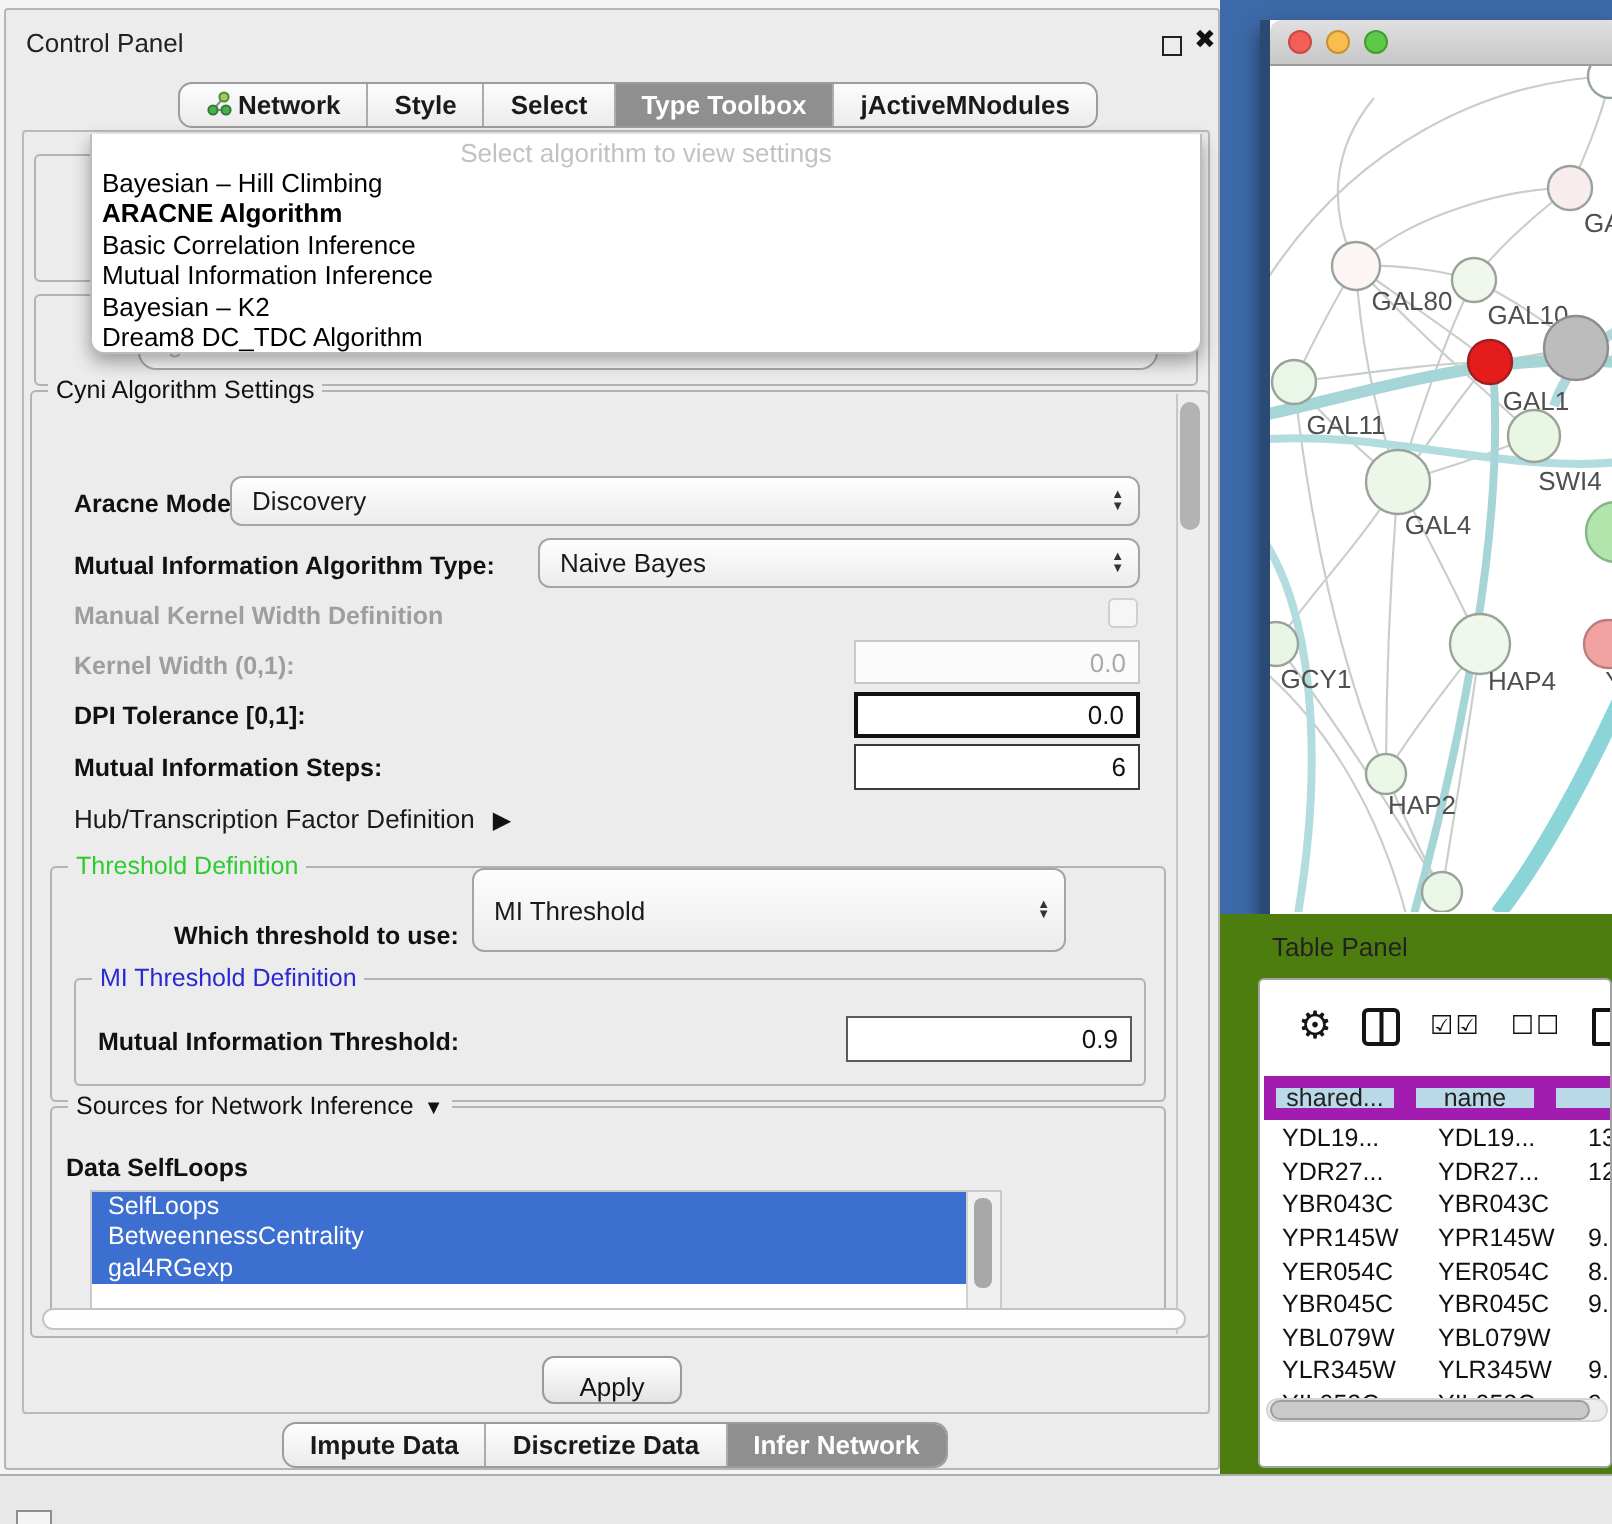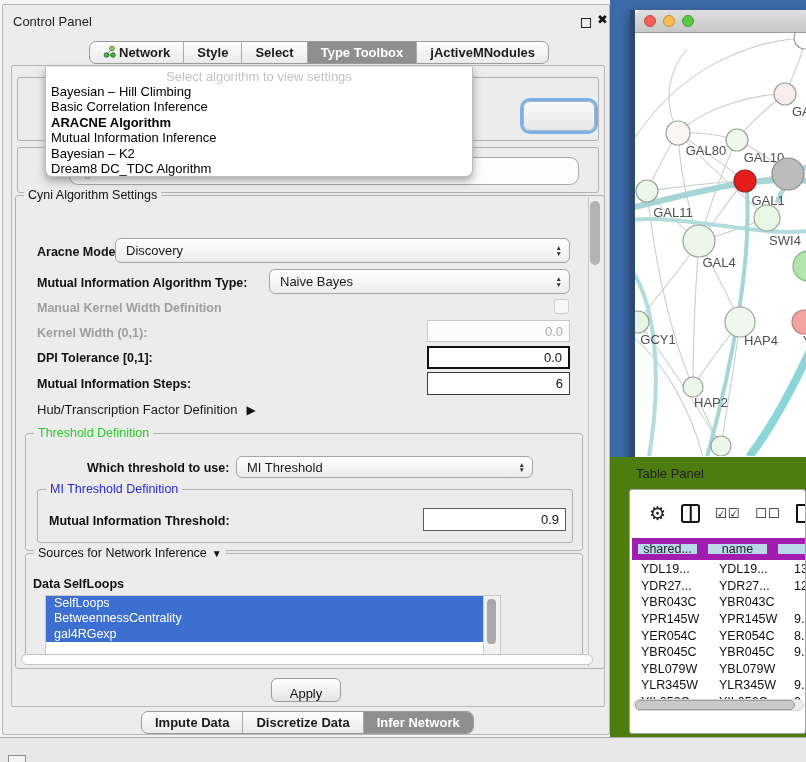--- a/index.html
+++ b/index.html
@@ -21,21 +21,21 @@
   .tabbar.bottom .tab{font-weight:bold}
 
   .content-box{position:absolute;left:8px;top:60px;width:594px;height:642px;border:1px solid #b9b9b9;background:#ececec;border-radius:2px}
 
   
   .bgroup{position:absolute;border:1px solid #b3b3b3;border-radius:3px;background:#ececec}
   .focus-combo{position:absolute;left:520px;top:96px;width:72px;height:30px;border-radius:7px;background:linear-gradient(#fbfbfb,#e7e7e7);border:1px solid #9fb6cc;box-shadow:0 0 0 3px #7fb0e3;z-index:4}
   .bg-combo{position:absolute;left:66px;top:152px;width:510px;height:28px;border:1px solid #ababab;border-radius:9px;background:#fcfcfc;display:flex;align-items:center;padding-left:14px;font-size:13px;color:#b9b9b9;z-index:4;overflow:hidden}
 
   
-  .popup{position:absolute;left:42px;top:62px;width:428px;height:110px;background:#fff;border:1px solid #bdbdbd;border-top:none;border-radius:0 0 7px 7px;box-shadow:0 4px 9px rgba(0,0,0,.35);z-index:20;overflow:hidden}
+  .popup{position:absolute;left:42px;top:62px;width:556px;height:110px;background:#fff;border:1px solid #bdbdbd;border-top:none;border-radius:0 0 7px 7px;box-shadow:0 4px 9px rgba(0,0,0,.35);z-index:20;overflow:hidden}
   .popup .prompt{height:17px;text-align:center;font-size:13px;color:#c2c2c2;padding-top:2px}
   .pitem{height:15.4px;line-height:15.4px;padding-left:5px;font-size:13px;color:#000;white-space:nowrap}
   .pitem.sel{font-weight:bold}
 
   
   .group{position:absolute;border:1px solid #b3b3b3;border-radius:3px}
   .gtitle{position:absolute;top:-8px;left:8px;background:#ececec;padding:0 4px;font-size:12.5px;white-space:nowrap}
   .gtitle.blue{color:#2929cf}
   .gtitle.green{color:#2ecb2e}
   .gtitle.black{color:#111}
@@ -144,22 +144,22 @@
   <div class="focus-combo"></div>
   <div class="bgroup" style="left:14px;top:142px;width:582px;height:46px"></div>
   <div class="bg-combo">
       <span>galFiltered.sif default node</span>
     </div>
 
   <div class="popup">
     <div class="prompt">Select algorithm to view settings</div>
     <div id="alg-list">
         <div class="pitem">Bayesian – Hill Climbing</div>
+        <div class="pitem sel">ARACNE Algorithm</div>
         <div class="pitem">Basic Correlation Inference</div>
-        <div class="pitem sel">ARACNE Algorithm</div>
         <div class="pitem">Mutual Information Inference</div>
         <div class="pitem">Bayesian – K2</div>
         <div class="pitem">Dream8 DC_TDC Algorithm</div>
       </div>
   </div>
 
   <div class="group" style="left:12px;top:190px;width:590px;height:474px;background:#ececec">
     <span class="gtitle black">Cyni Algorithm Settings</span>
   </div>
   <div class="vsb-track"></div>
@@ -197,21 +197,21 @@
     </div>
 
   <div style="position:absolute;left:34px;top:397px;font-size:13px;color:#1a1a1a">
     <span>Hub/Transcription Factor Definition</span><span class="tri-right">▶</span>
   </div>
 
   <div class="group" style="left:22px;top:428px;width:558px;height:118px">
     <span class="gtitle green">Threshold Definition</span>
   </div>
   <div class="lbl" style="left:84px;top:456px">Which threshold to use:</div>
-  <div class="combo" style="left:233px;top:451px;width:297px;height:22px">
+  <div class="combo" style="left:233px;top:429px;width:297px;height:42px">
     <span>MI Threshold</span>
     <span class="arrows">
         <span>▲</span>
         <span>▼</span>
       </span>
   </div>
   <div class="group" style="left:34px;top:484px;width:536px;height:54px">
     <span class="gtitle blue">MI Threshold Definition</span>
   </div>
   <div class="lbl" style="left:46px;top:509px">Mutual Information Threshold:</div>

